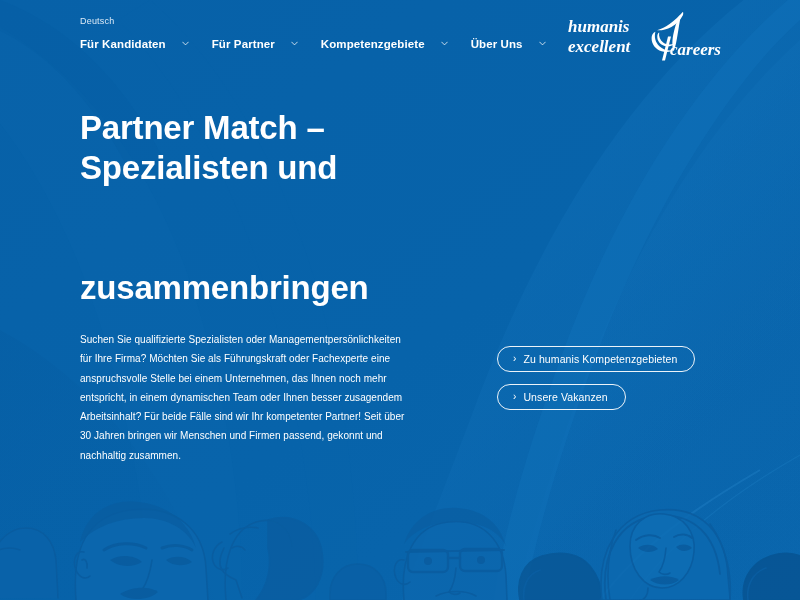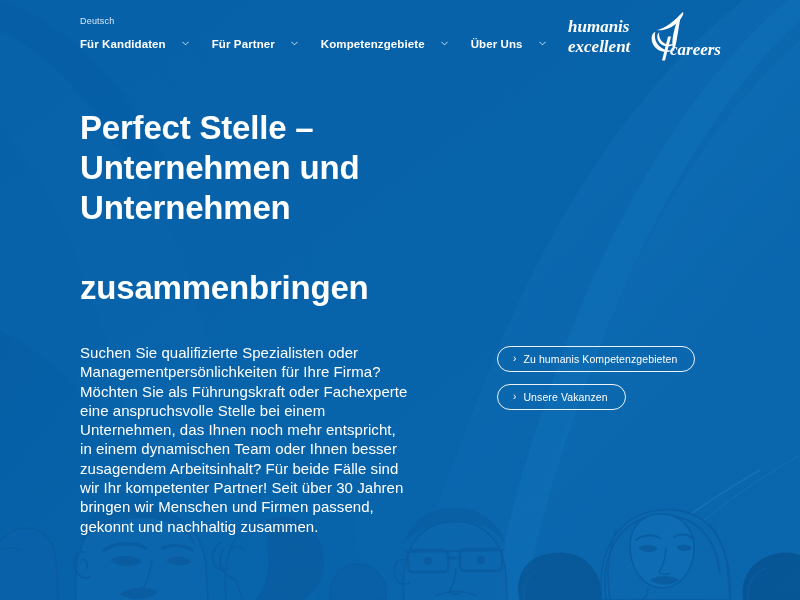--- a/index.html
+++ b/index.html
@@ -119,25 +119,25 @@
     color: #ffffff;
     font-size: 33px;
     line-height: 40px;
     font-weight: bold;
     letter-spacing: -0.2px;
   }
 
   #hero-copy {
     position: absolute;
     left: 80px;
-    top: 343px;
+    top: 330px;
     width: 330px;
     z-index: 10;
     color: #ffffff;
-    font-size: 15px;
+    font-size: 10px;
     line-height: 19.3px;
     letter-spacing: .05px;
   }
 
   #hero-tagline {
     margin-top: 19px;
     font-weight: bold;
   }
 
   
@@ -410,23 +410,23 @@
 
         <text x="6" y="22" font-family="'Liberation Serif', serif" font-style="italic" font-weight="bold" font-size="17" fill="#ffffff" letter-spacing="0">humanis</text>
         <text x="6" y="42" font-family="'Liberation Serif', serif" font-style="italic" font-weight="bold" font-size="17" fill="#ffffff" letter-spacing="0">excellent</text>
         <text x="108" y="45" font-family="'Liberation Serif', serif" font-style="italic" font-weight="bold" font-size="17" fill="#ffffff" letter-spacing="0">careers</text>
       </svg>
     </div>
 
   </header>
 
   <h1 id="hero-heading">
-    <span>Perfect Stelle –</span><br>
-    <span>Unternehmen und</span><br>
-    <span>Unternehmen</span><br>
+    <span>Partner Match –</span><br>
+    <span>Spezialisten und</span><br>
+    <br>
     <br>
     <span>zusammenbringen</span>
   </h1>
 
   <div id="hero-copy">
     <p>Suchen Sie qualifizierte Spezialisten oder Managementpersönlichkeiten für Ihre Firma? Möchten Sie als Führungskraft oder Fachexperte eine anspruchsvolle Stelle bei einem Unternehmen, das Ihnen noch mehr entspricht, in einem dynamischen Team oder Ihnen besser zusagendem Arbeitsinhalt? Für beide Fälle sind wir Ihr kompetenter Partner! Seit über 30 Jahren bringen wir Menschen und Firmen passend, gekonnt und nachhaltig zusammen.</p>
   </div>
 
   <div id="cta-group">
 

